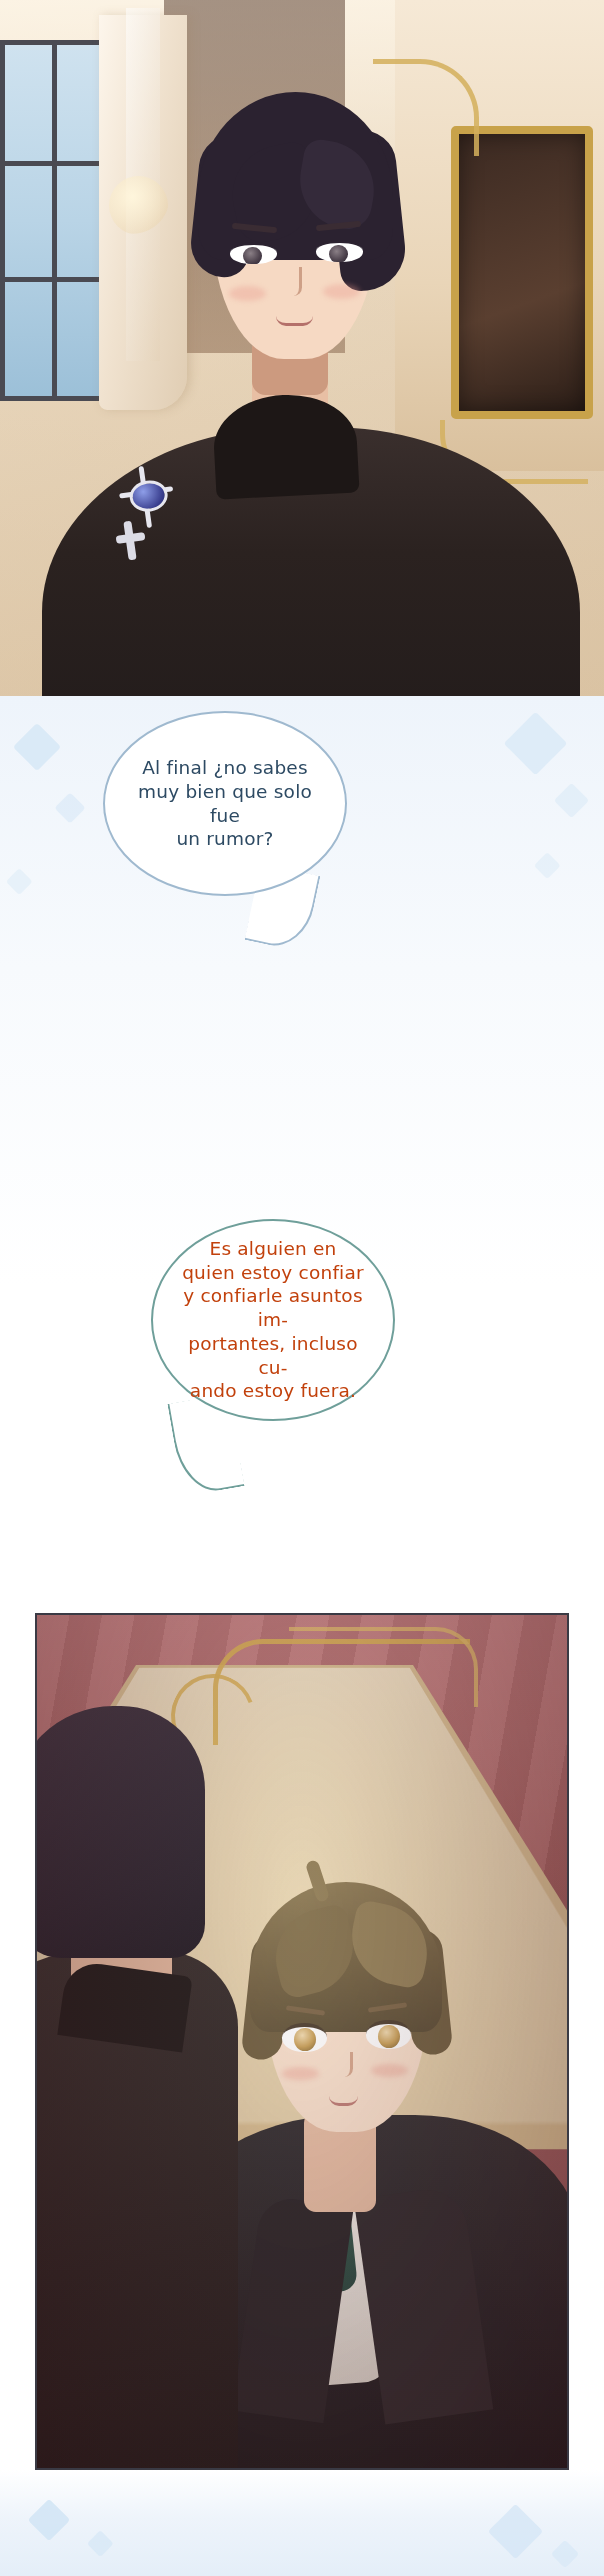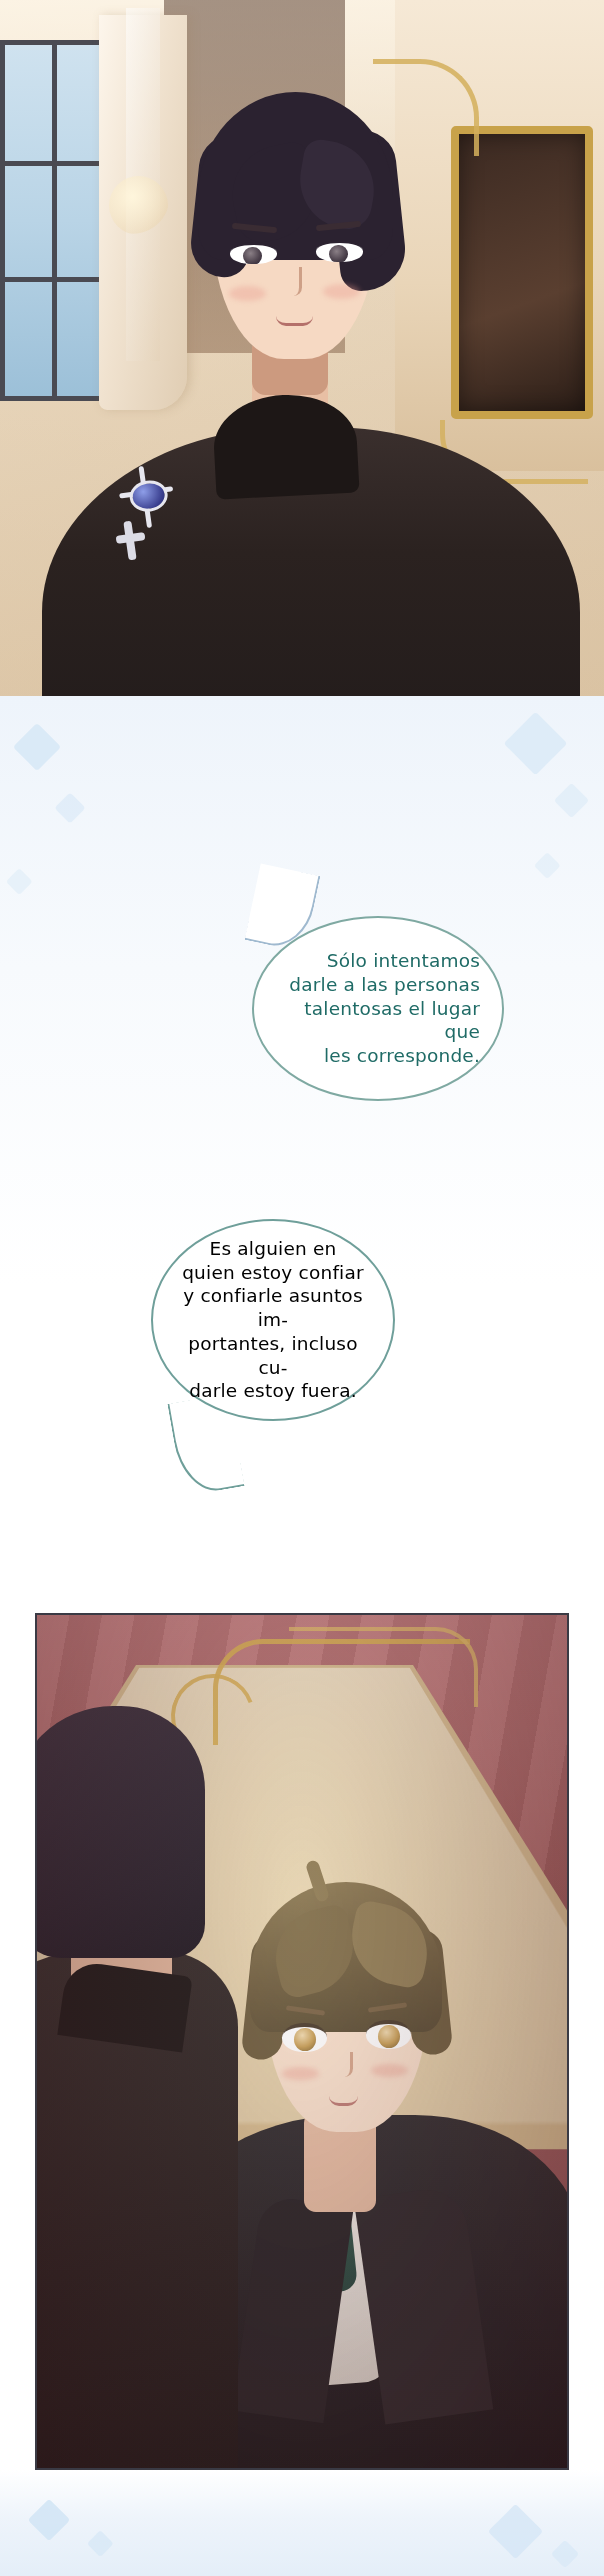--- a/index.html
+++ b/index.html
@@ -379,21 +379,21 @@
     margin: 0;
     font-family: "DejaVu Sans", sans-serif;
     font-size: 18.5px;
     line-height: 1.28;
     color: #2d4a63;
     letter-spacing: 0.2px;
   }
   .bubble.green { border-color: #7fa9a2; }
   .bubble.green p { color: #1f6b66; }
   .bubble.teal { border-color: #6f9f9a; }
-  .bubble.teal p { color: #000000; }
+  .bubble.teal p { color: #c2410c; }
 
   #bubble-1 {
     left: 103px;
     top: 15px;
     width: 244px;
     height: 185px;
   }
   #bubble-1 p { text-align: center; }
   .tail-1 {
     position: absolute;
@@ -814,38 +814,37 @@
 
   <div class="band">
     <div class="sparkle s1"></div>
     <div class="sparkle s2"></div>
     <div class="sparkle s3"></div>
     <div class="sparkle s4"></div>
     <div class="sparkle s5"></div>
     <div class="sparkle s6"></div>
 
     <div class="tail-1"></div>
-
-    <div class="bubble green" id="bubble-2">
+    <div class="bubble" id="bubble-1">
       <p>
-        <span>Sólo intentamos</span><br>
-        <span>darle a las personas</span><br>
-        <span>talentosas el lugar que</span><br>
-        <span>les corresponde.</span>
+        <span>Al final ¿no sabes</span><br>
+        <span>muy bien que solo fue</span><br>
+        <span>un rumor?</span>
       </p>
     </div>
+
 
     <div class="tail-3"></div>
     <div class="bubble teal" id="bubble-3">
       <p>
         <span>Es alguien en</span><br>
         <span>quien estoy confiar</span><br>
         <span>y confiarle asuntos im-</span><br>
         <span>portantes, incluso cu-</span><br>
-        <span>darle estoy fuera.</span>
+        <span>ando estoy fuera.</span>
       </p>
     </div>
   </div>
 
   <div class="white-gap"></div>
 
   <div class="panel2">
     <div class="p2-floor"></div>
     <div class="p2-carpet"></div>
     <div class="p2-gold-rail"></div>

